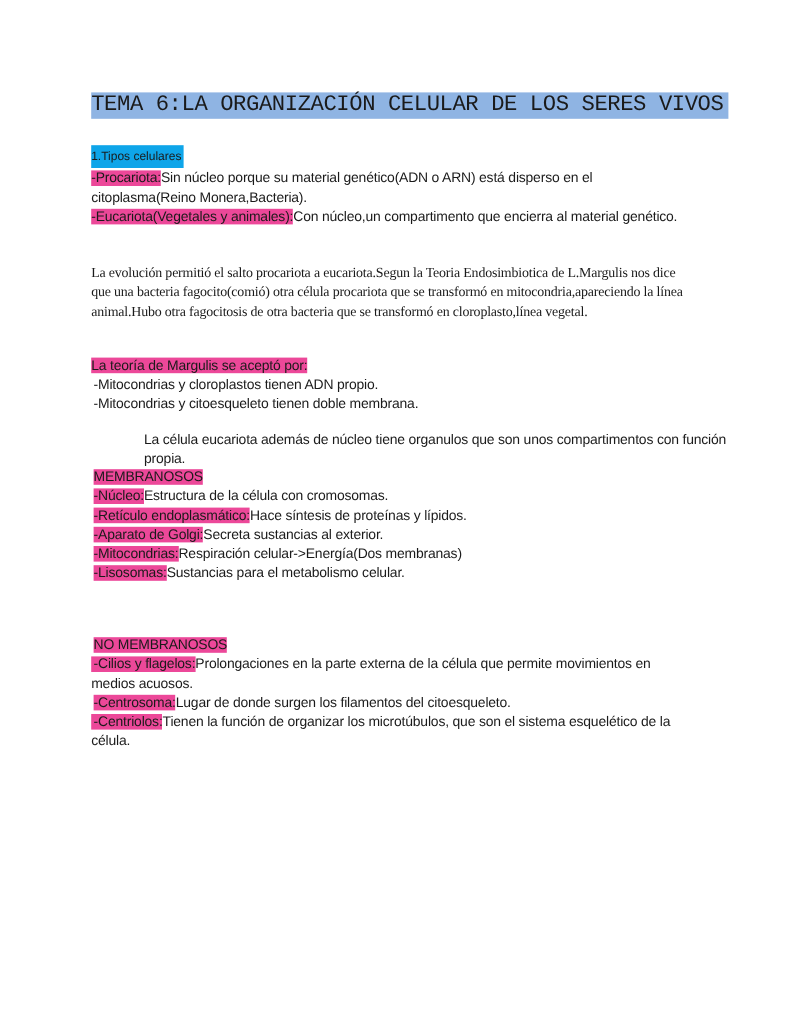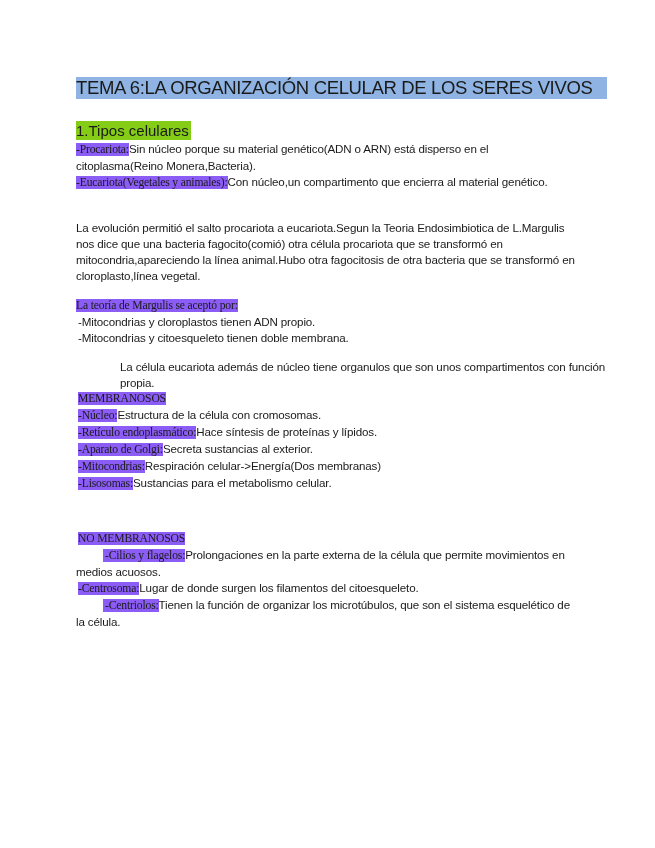--- a/index.html
+++ b/index.html
@@ -23,66 +23,65 @@
     }
     .title {
       position: absolute;
       top: 77px;
       left: 0;
       font-size: 18.5px;
       line-height: 22px;
       white-space: nowrap;
       letter-spacing: -0.35px;
       background: #8fb4e3;
-      padding-right: 15px;
+      padding-right: 4px;
+      font-family: Liberation Mono, monospace;
     }
     .section-heading {
       position: absolute;
       top: 121px;
       left: 0;
-      font-size: 15px;
+      font-size: 10px;
       line-height: 19px;
-      background: #84cc16;
+      background: #0ea5e9;
       padding-right: 2px;
     }
     .body {
       position: absolute;
       left: 0;
       width: 500px;
       font-size: 11.6px;
       line-height: 16px;
       letter-spacing: -0.15px;
     }
     .body p {
       margin: 0;
     }
     .hl {
-      background: #8b5cf6;
-      font-family: Liberation Serif, serif;
+      background: #ec4899;
     }
     .indent {
       padding-left: 2px;
-      margin-left: 27px;
     }
   </style>
 </head>
 <body>
 
 <div class="page">
 
   <div class="title">TEMA 6:LA ORGANIZACIÓN CELULAR DE LOS SERES VIVOS</div>
 
   <div class="section-heading">1.Tipos celulares</div>
 
   <div class="body" style="top:141px;">
     <p><span class="hl">-Procariota:</span><span>Sin núcleo porque su material genético(ADN o ARN) está disperso en el citoplasma(Reino Monera,Bacteria).</span></p>
     <p><span class="hl">-Eucariota(Vegetales y animales):</span><span>Con núcleo,un compartimento que encierra al material genético.</span></p>
   </div>
 
-  <div class="body" style="top:220px;">
+  <div class="body" style="top:220px;font-family:Liberation Serif, serif;">
     <p>La evolución permitió el salto procariota a eucariota.Segun la Teoria Endosimbiotica de L.Margulis nos dice que una bacteria fagocito(comió) otra célula procariota que se transformó en mitocondria,apareciendo la línea animal.Hubo otra fagocitosis de otra bacteria que se transformó en cloroplasto,línea vegetal.</p>
   </div>
 
   <div class="body" style="top:297px;">
     <p><span class="hl">La teoría de Margulis se aceptó por:</span></p>
     <p class="indent">-Mitocondrias y cloroplastos tienen ADN propio.</p>
     <p class="indent">-Mitocondrias y citoesqueleto tienen doble membrana.</p>
   </div>
 
   <div class="body" style="top:359px;margin-left:44px;">

